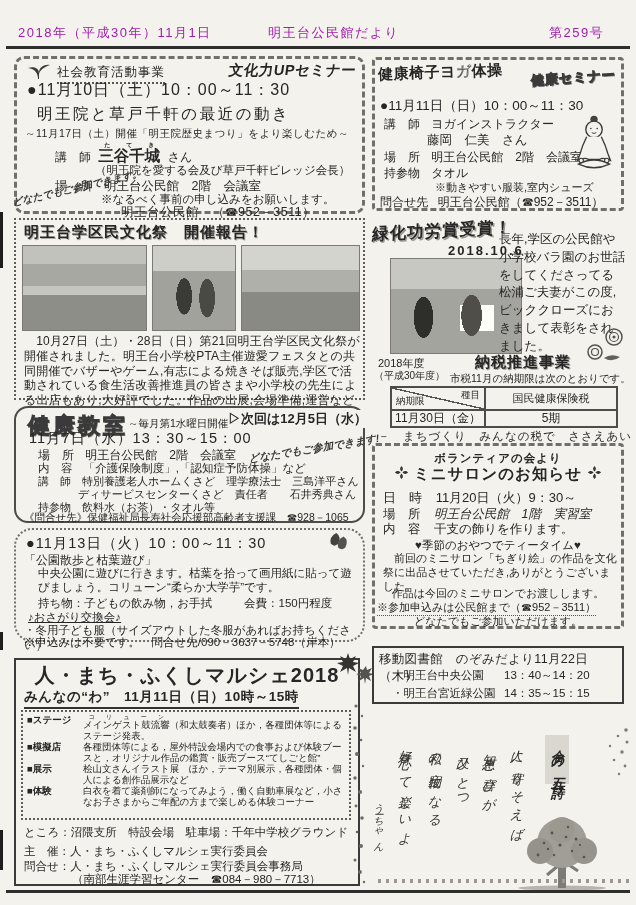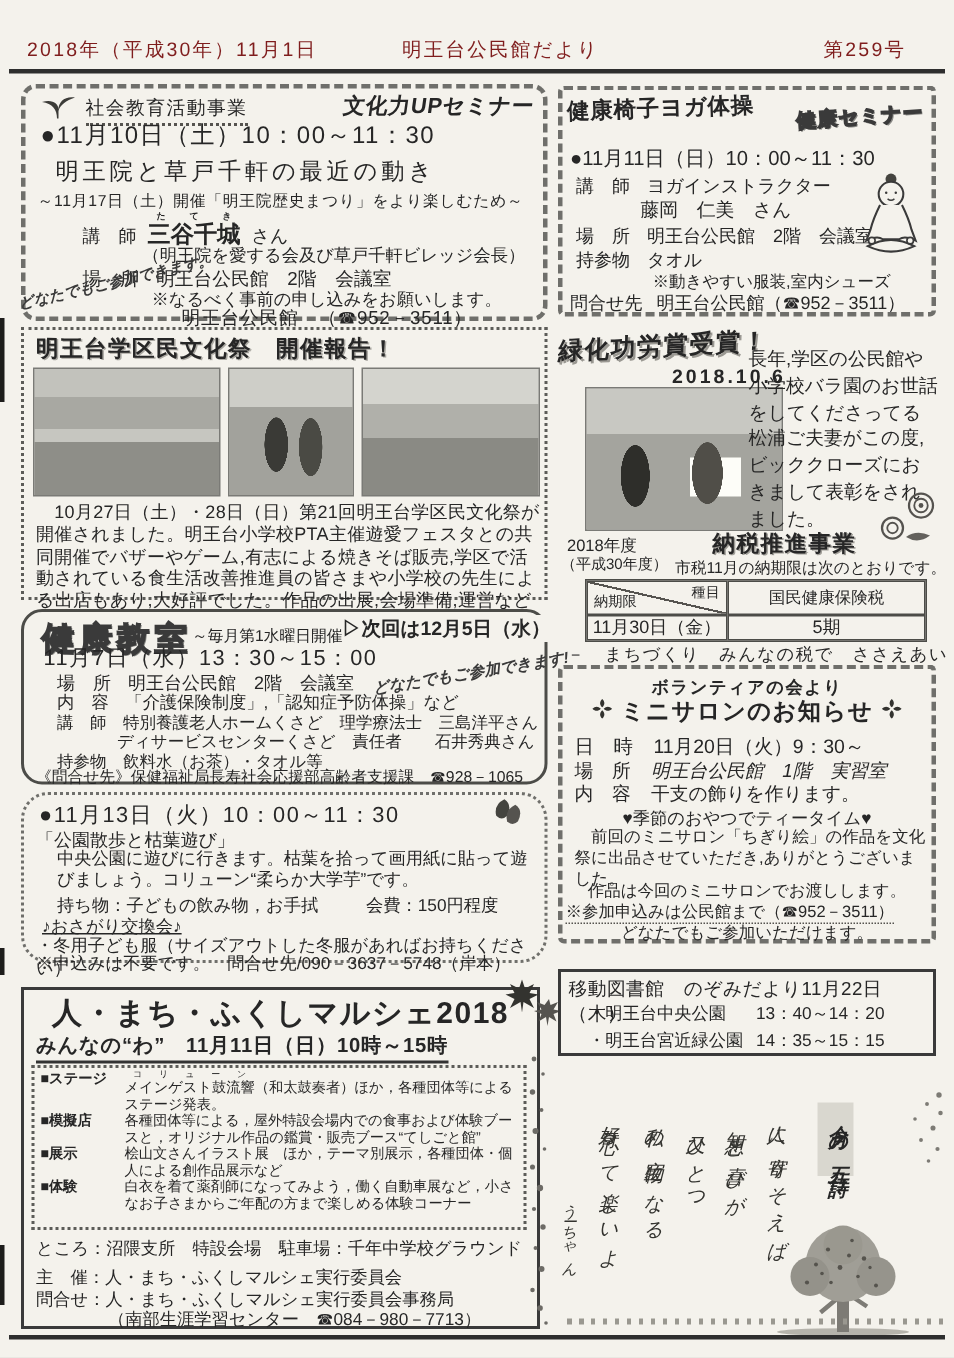--- a/index.html
+++ b/index.html
@@ -11,21 +11,21 @@
   #page{
     position:relative;
     width:636px;height:905px;
     margin:0 auto;
     background:#f4f2ec;
     overflow:hidden;
   }
   .abs{position:absolute;}
   .rule{background:#2e2e2e;height:2.5px;}
   
-  .hdr{font-size:13px;letter-spacing:1.5px;color:#7f1d1d;}
+  .hdr{font-size:13px;letter-spacing:1.5px;color:#a21caf;}
   
   .box{position:absolute;box-sizing:border-box;background:#f4f2ec;}
   .b-wavy{border:3px dashed #6f6f6b;border-radius:10px;}
   .b-dash{border:3px dashed #6f6f6b;border-radius:4px;}
   .b-dot{border:2px dotted #5c5c58;}
   .b-dot-r{border:2.5px dotted #6f6f6b;border-radius:18px;}
   .b-solid{border:2px solid #3a3a3a;}
   .b-round{border:2.5px solid #4c4c48;border-radius:14px;}
   .bold{font-weight:bold;}
   .outline-txt{

